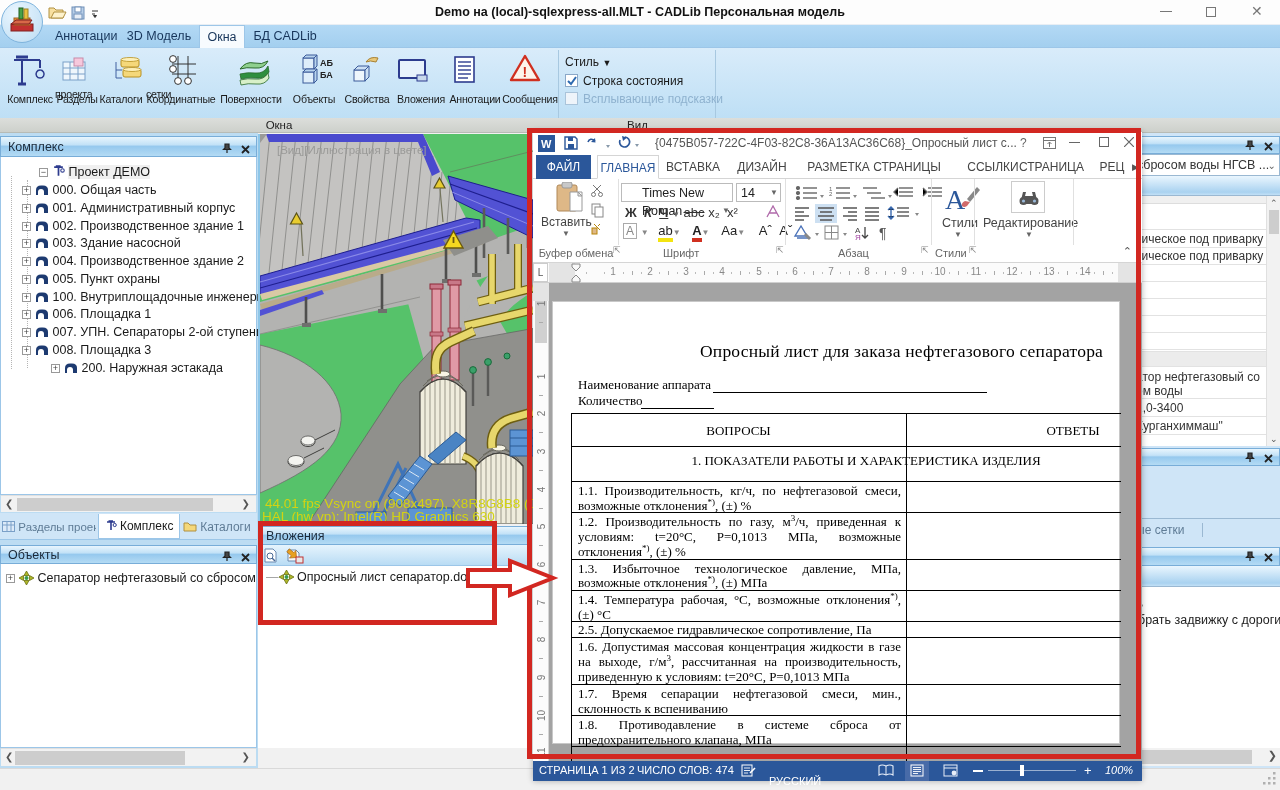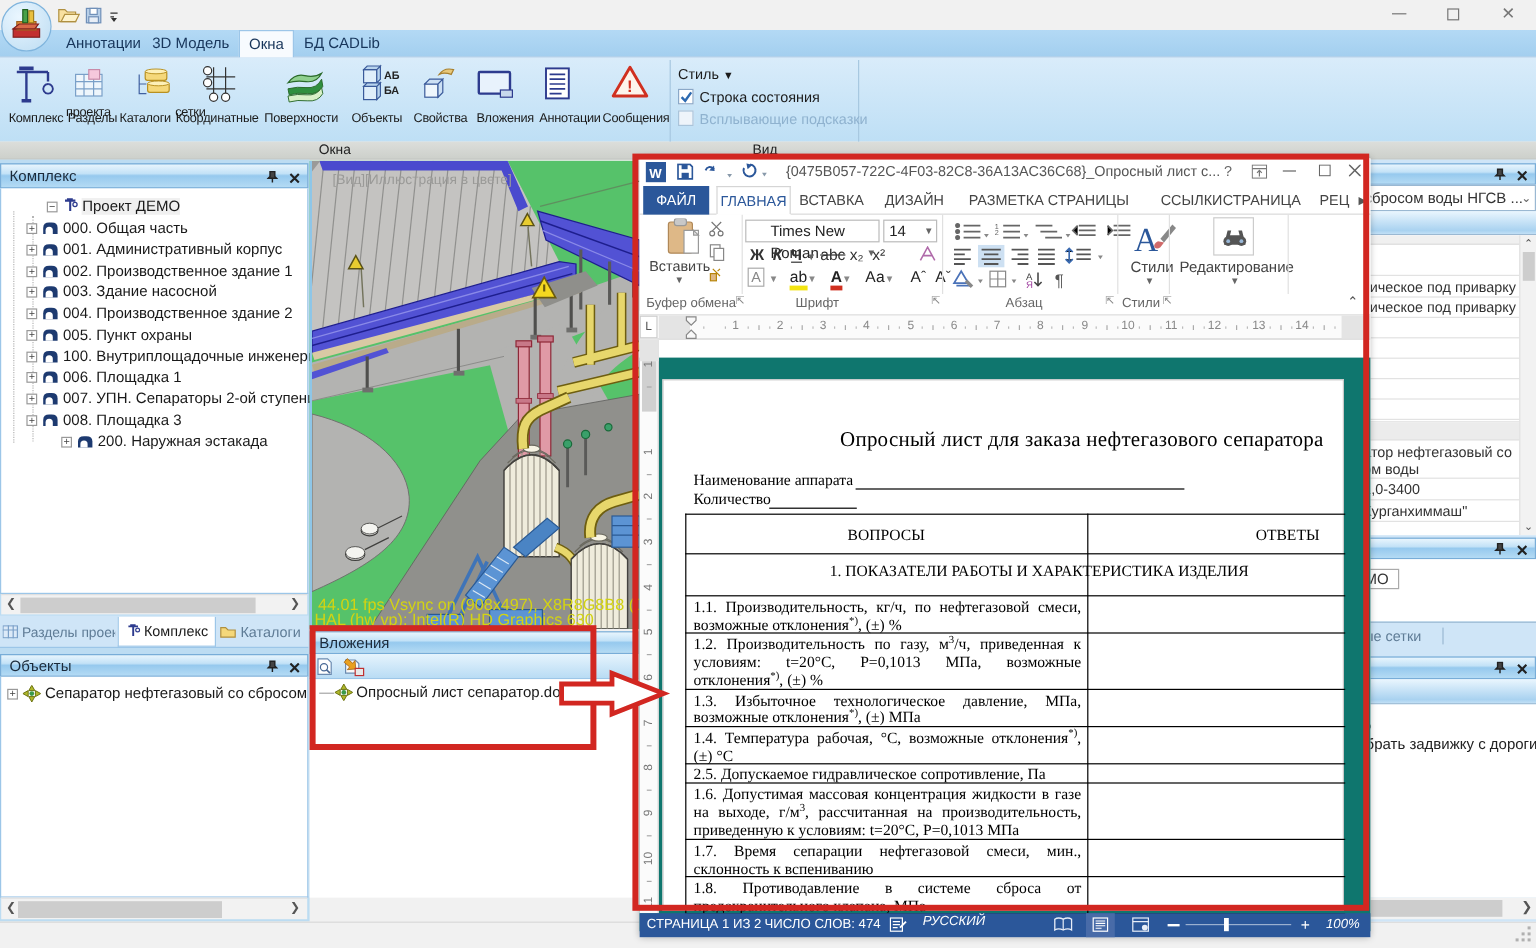--- a/index.html
+++ b/index.html
@@ -38,41 +38,44 @@
 
 #statusbar { left:0; top:768px; width:1280px; height:22px; background:#f1f1f1; border-top:1px solid #d9d9d9; }
 
 
 #word { left:533px; top:132px; width:609px; height:649px; background:#fff; box-shadow:0 0 6px rgba(0,0,0,0.3); }
 #wtitle { position:absolute; left:0; top:0; width:100%; height:23px; background:#fff; }
 #wtabs { position:absolute; left:0; top:23px; width:100%; height:24px; background:#fff; border-bottom:1px solid #d5d5d5;}
 .wtab { position:absolute; top:0; height:24px; line-height:24px; font-size:12px; color:#444; text-align:center; }
 #wribbon { position:absolute; left:0; top:47px; width:100%; height:84px; background:#fff; border-bottom:1px solid #d5d5d5; font-size:11px; color:#444; }
 #wruler { position:absolute; left:0; top:131px; width:100%; height:20px; background:#fbfbfb; border-bottom:1px solid #cfcfcf; }
-#wdoc { position:absolute; left:0; top:166px; width:100%; height:478px; background:#0f766e; overflow:hidden; }
+#wdoc { position:absolute; left:0; top:151px; width:100%; height:478px; background:#a3a3a3; overflow:hidden; }
 #vruler { position:absolute; left:0; top:151px; width:16px; height:478px; background:#fbfbfb; border-right:1px solid #d5d5d5; }
 #wstatus { position:absolute; left:0; top:629px; width:100%; height:20px; background:#2b579a; color:#fff; font-size:11px; }
 #page { position:absolute; left:19px; top:18px; width:568px; height:443px; background:#fff; border:1px solid #c8c8c8; font-family:"Liberation Serif",serif; color:#000; }
 
 
 .dline { position:absolute; font-size:13px; line-height:14px; white-space:nowrap; }
 .dline sup { font-size:9px; line-height:0; }
 .j { text-align:justify; text-align-last:justify; white-space:normal; }
 .tline { position:absolute; background:#000; }
 
 
 .redbox { position:absolute; border:5px solid #d22721; background:transparent; z-index:40; }
 
 
 .rrow { position:absolute; left:0; width:100%; border-bottom:1px solid #e2e2e2; font-size:12px; color:#333; white-space:nowrap; overflow:hidden;}
 </style>
 </head>
 <body>
 <div id="app">
 
+  <div class="abs" id="titlebar">
+      <div id="title">Demo на (local)-sqlexpress-all.MLT - CADLib Персональная модель</div>
+    </div>
   <div class="abs wbtn" style="left:1160px;top:11px;width:12px;border-top:1px solid #777;"></div>
   <div class="abs wbtn" style="left:1206px;top:7px;width:10px;height:10px;border:1px solid #777;"></div>
   <div class="abs wbtn" style="left:1251px;top:4px;">✕</div>
 
   <div class="abs" id="tabrow"></div>
   <div class="rtab" style="left:55px; top:25px; width:58px;">Аннотации</div>
   <div class="rtab" style="left:126px; top:25px; width:66px;">3D Модель</div>
   <div class="rtab active" style="left:199px; top:25px; width:46px;">Окна</div>
   <div class="rtab" style="left:251px; top:25px; width:68px;">БД CADLib</div>
 
@@ -551,23 +554,20 @@
       </div>
     </div>
 
     <div class="abs phead" style="left:0px;top:315px;width:144px;height:18px;">
         <span class="pin-x"><svg width="10" height="11" viewBox="0 0 10 11">
             <path d="M3 1 L7 1 L7 5 L8.5 6.5 L1.5 6.5 L3 5 Z M5 6.5 L5 10" stroke="#222" fill="#444" stroke-width="1.2"></path>
           </svg>&nbsp;<svg width="9" height="9" viewBox="0 0 9 9">
             <path d="M1 1 L8 8 M8 1 L1 8" stroke="#222" stroke-width="1.8"></path>
           </svg></span>
       </div>
-    <div class="abs white" style="left:0px;top:333px;width:144px;height:52px;">
-      <div style="position:absolute;left:0px;top:8px;width:30px;height:17px;background:#fff;border:1px solid #aaa;font-size:12.5px;color:#333;line-height:16px;">МО</div>
-    </div>
     <div class="abs" style="left:0px;top:385px;width:144px;height:22px;background:#cfe5f7;border-top:1px solid #9ab8d2;font-size:12px;color:#5f7c96;line-height:22px;">ые сетки<span style="position:absolute;left:66px;top:4px;width:1px;height:14px;background:#9ab8d2;"></span></div>
 
     <div class="abs phead" style="left:0px;top:414px;width:144px;height:19px;">
         <span class="pin-x"><svg width="10" height="11" viewBox="0 0 10 11">
             <path d="M3 1 L7 1 L7 5 L8.5 6.5 L1.5 6.5 L3 5 Z M5 6.5 L5 10" stroke="#222" fill="#444" stroke-width="1.2"></path>
           </svg>&nbsp;<svg width="9" height="9" viewBox="0 0 9 9">
             <path d="M1 1 L8 8 M8 1 L1 8" stroke="#222" stroke-width="1.8"></path>
           </svg></span>
       </div>
     <div class="abs" style="left:0px;top:433px;width:144px;height:21px;background:linear-gradient(#eaf6fe,#a9d2f0 85%,#c2e0f6);border-bottom:1px solid #9ab8d2;"></div>
@@ -936,21 +936,21 @@
         <div style="position:absolute;left:6px;top:488px;width:4px;height:1px;background:#aaa;"></div>
       </div>
     <div id="wstatus">
       <div style="position:absolute;left:6px;top:3px;">СТРАНИЦА 1 ИЗ 2</div>
       <div style="position:absolute;left:104px;top:3px;">ЧИСЛО СЛОВ: 474</div>
       <svg style="position:absolute;left:208px;top:3px;" width="15" height="13" viewBox="0 0 15 13">
           <rect x="1" y="1" width="10" height="11" fill="none" stroke="#fff"></rect>
           <path d="M3 4 l6 0 M3 6.5 l6 0 M3 9 l4 0" stroke="#fff" stroke-width="0.9"></path>
           <path d="M9 9 l5 -5" stroke="#fff" stroke-width="1.6"></path>
         </svg>
-      <div style="position:absolute;left:236px;top:1px;font-style:italic;">РУССКИЙ</div>
+      <div style="position:absolute;left:236px;top:14px;">РУССКИЙ</div>
       <svg style="position:absolute;left:345px;top:3px;" width="16" height="13" viewBox="0 0 16 13">
           <path d="M1 2 Q4 0 8 2 Q12 0 15 2 L15 11 Q12 9 8 11 Q4 9 1 11 Z" fill="none" stroke="#e8eef8" stroke-width="1.1"></path>
           <line x1="8" y1="2" x2="8" y2="11" stroke="#e8eef8"></line>
         </svg>
       <div style="position:absolute;left:372px;top:0px;width:24px;height:20px;background:#486ba8;"></div>
       <svg style="position:absolute;left:377px;top:3px;" width="14" height="13" viewBox="0 0 14 13">
           <rect x="1" y="1" width="12" height="11" fill="none" stroke="#fff"></rect>
           <path d="M3 3.5 l8 0 M3 5.5 l8 0 M3 7.5 l8 0 M3 9.5 l5 0" stroke="#fff" stroke-width="0.9"></path>
         </svg>
       <svg style="position:absolute;left:410px;top:3px;" width="15" height="13" viewBox="0 0 15 13">

